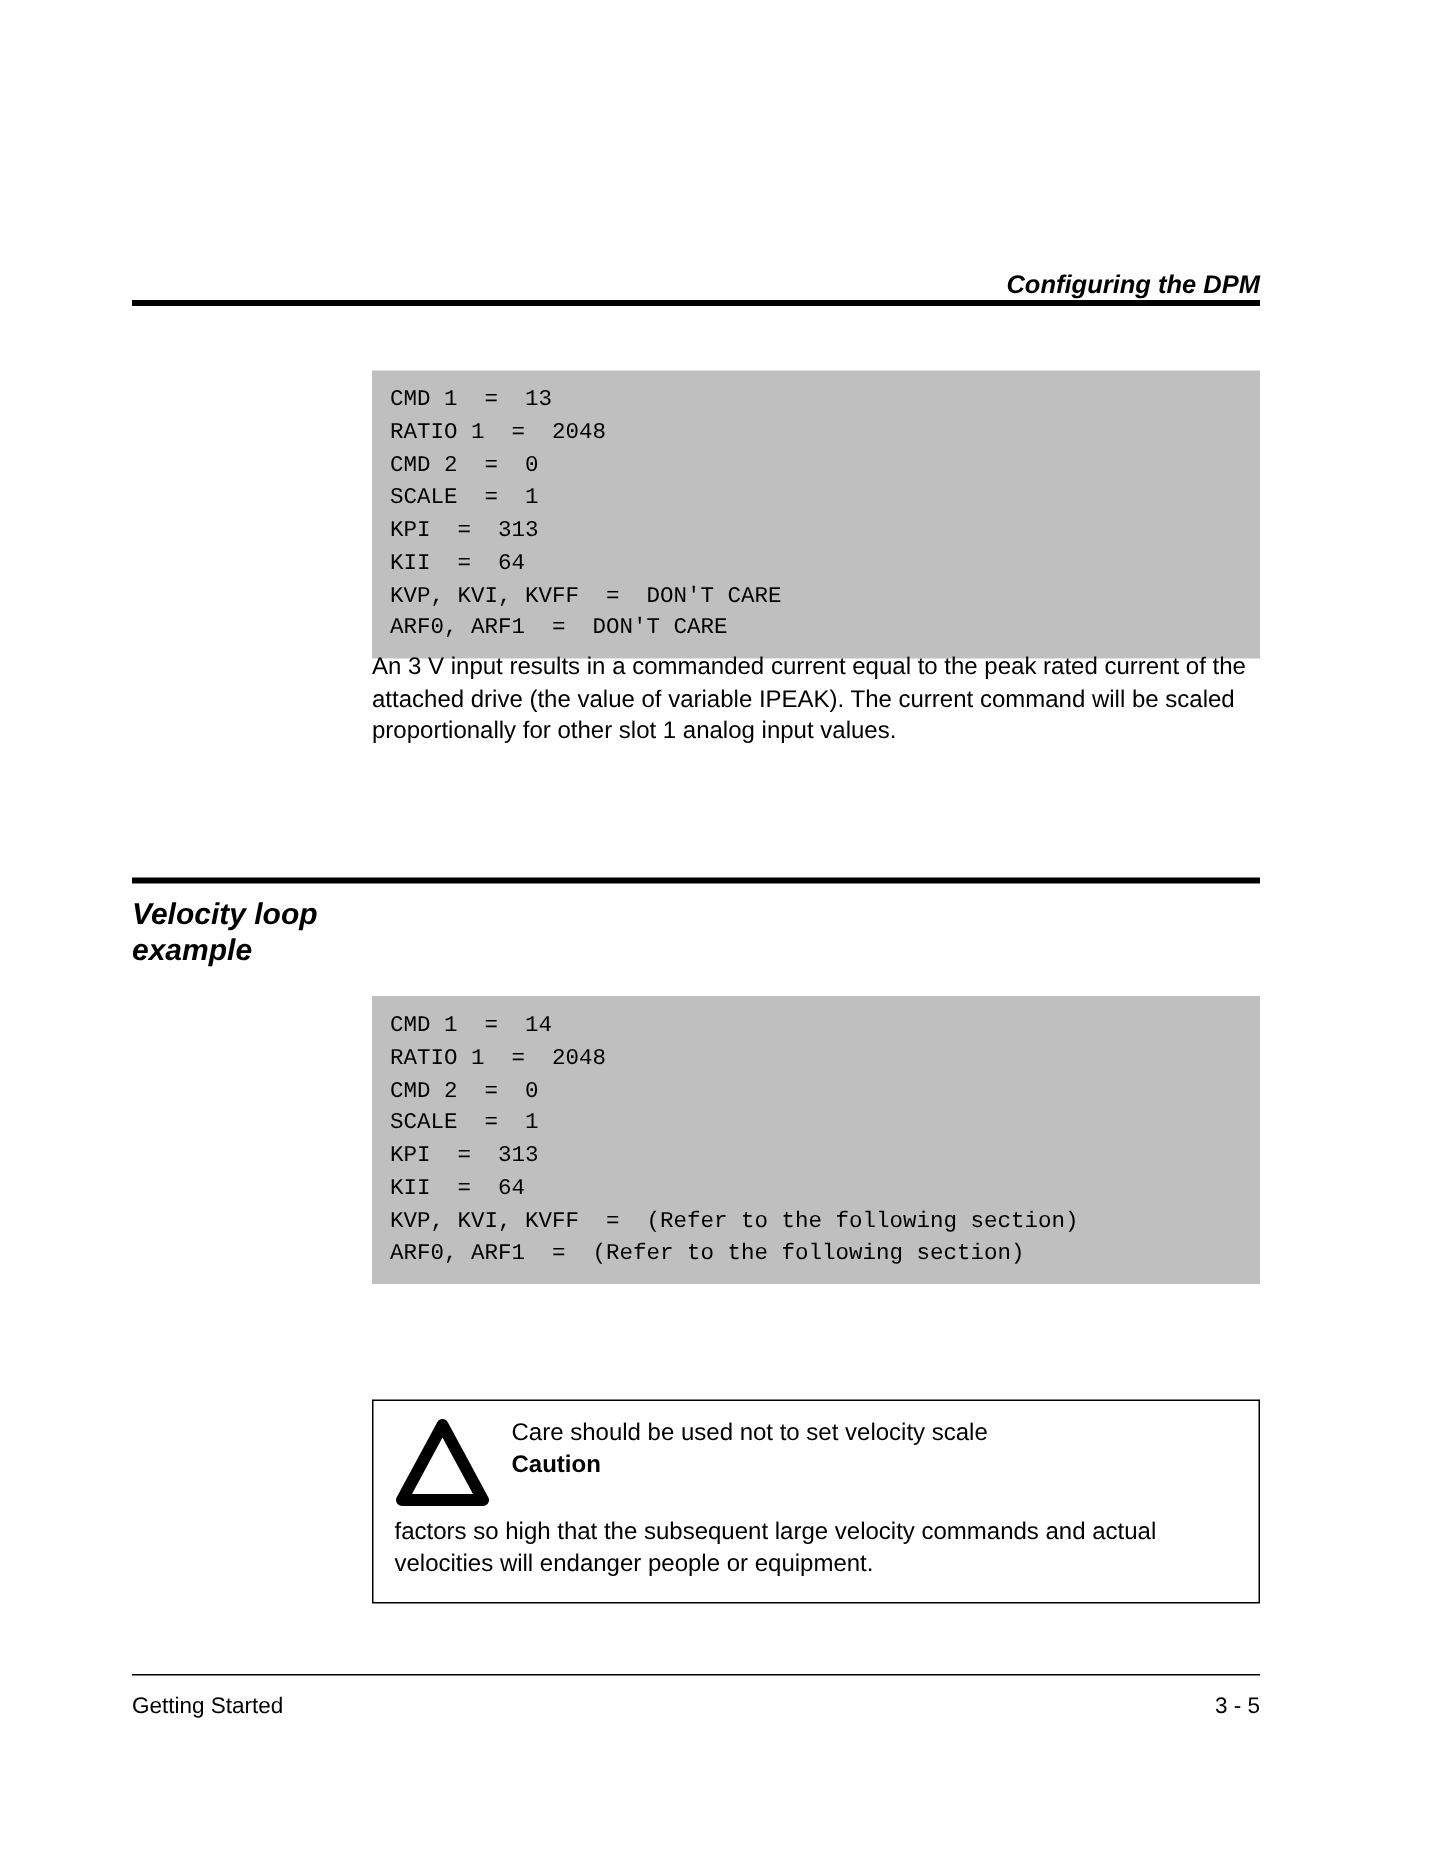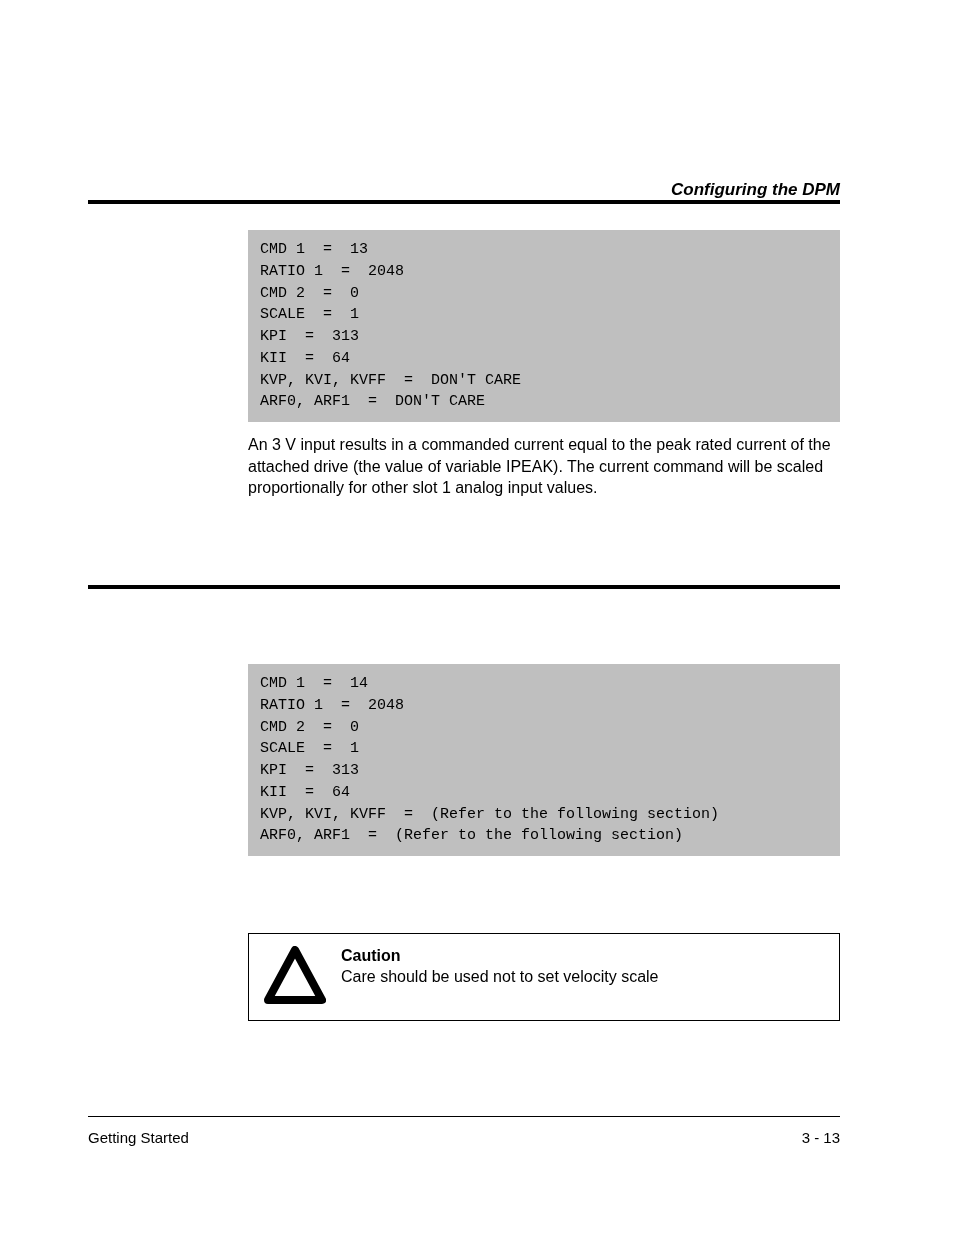--- a/index.html
+++ b/index.html
@@ -110,53 +110,55 @@
   }
 </style>
 </head>
 <body>
 
 <div class="page">
 
   <div class="breadcrumb">Configuring the DPM</div>
 
   <div class="section-rule" style="top:200px"></div>
-  <div class="code-block" style="top:230px">CMD 1  =  13
+  <div class="code-block" style="top:247px">CMD 1  =  13
 RATIO 1  =  2048
 CMD 2  =  0
 SCALE  =  1
 KPI  =  313
 KII  =  64
 KVP, KVI, KVFF  =  DON'T CARE
 ARF0, ARF1  =  DON'T CARE</div>
   <div class="body-text" style="top:434px">An 3 V input results in a commanded current equal to the peak rated current of the attached drive (the value of variable IPEAK). The current command will be scaled proportionally for other slot 1 analog input values.</div>
 
   <div class="section-rule" style="top:585px"></div>
+  <div class="section-title" style="top:598px">Velocity loop example</div>
   <div class="code-block" style="top:664px">CMD 1  =  14
 RATIO 1  =  2048
 CMD 2  =  0
 SCALE  =  1
 KPI  =  313
 KII  =  64
 KVP, KVI, KVFF  =  (Refer to the following section)
 ARF0, ARF1  =  (Refer to the following section)</div>
 
   <div class="attention-box" style="top:933px">
     <div class="attention-row">
       <div class="attention-icon">
         <svg width="62" height="60" viewBox="0 0 62 60">
           <path d="M31 4 L58 54 L4 54 Z" fill="none" stroke="#000" stroke-width="8" stroke-linejoin="round"></path>
         </svg>
       </div>
       <div class="attention-text">
+        <div>Care should be used not to set velocity scale</div>
         <div>
           <span class="attention-label">Caution</span>
         </div>
-        <div>Care should be used not to set velocity scale</div>
       </div>
     </div>
+    <div class="attention-continue">factors so high that the subsequent large velocity commands and actual velocities will endanger people or equipment.</div>
   </div>
 
   <div class="footer-rule" style="top:1116px"></div>
   <div class="footer-left" style="top:1129px">Getting Started</div>
-  <div class="footer-right" style="top:1129px">3 - 13</div>
+  <div class="footer-right" style="top:1129px">3 - 5</div>
 
 </div>
 
 </body></html>

